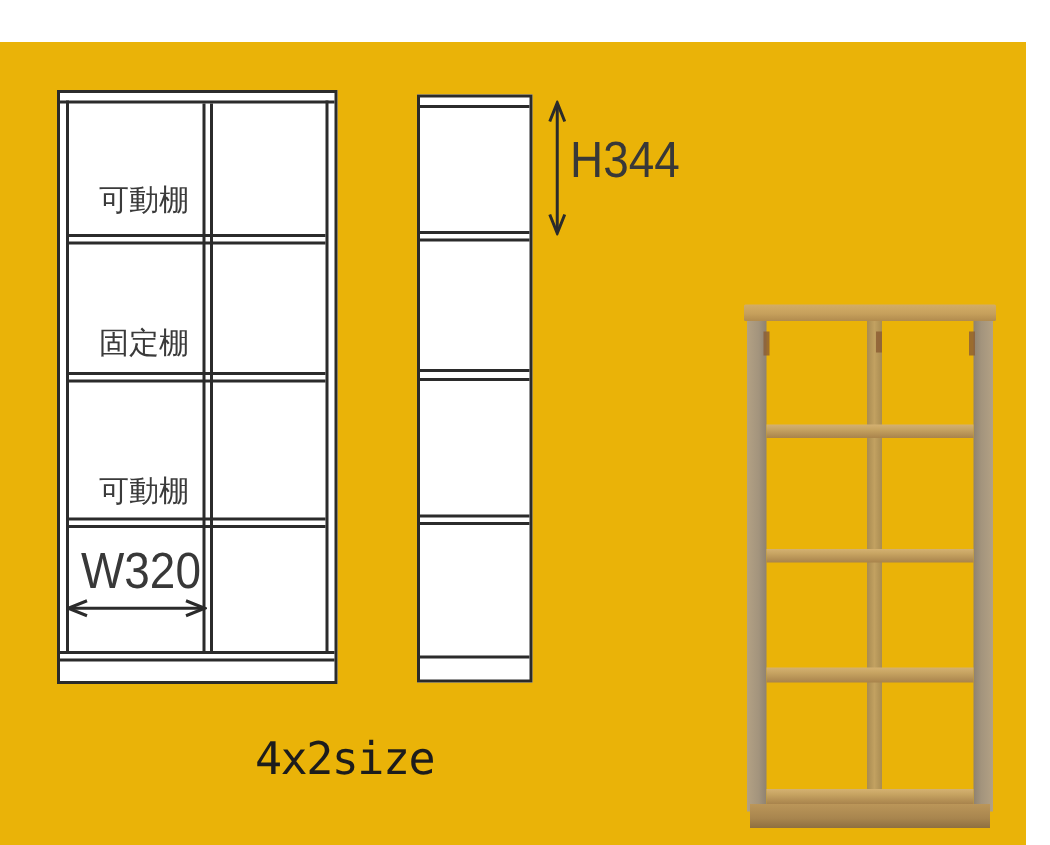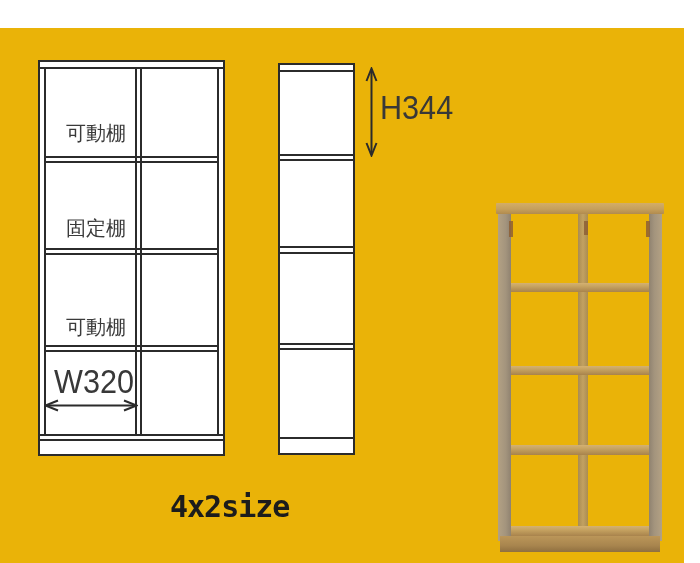--- a/index.html
+++ b/index.html
@@ -15,21 +15,21 @@
     position:absolute; color:#383838; font-size:34px; line-height:1;
     transform:scaleX(0.9); transform-origin:left top; white-space:nowrap;
   }
   .shelf-label {
     position:absolute; color:#3a3a3a; font-size:20px; line-height:1; white-space:nowrap;
     font-family:"DejaVu Sans",sans-serif;
   }
   .caption {
     position:absolute; left:170px; top:462px; color:#1c1c1c;
     font-family:"DejaVu Sans Mono","Liberation Mono",monospace;
-    font-weight:bold; font-size:30px; line-height:1.1; letter-spacing:-1px;text-align:center;
+    font-weight:normal; font-size:30px; line-height:1.1; letter-spacing:-1px;text-align:center;
   }
   
   #photo { position:absolute; left:496px; top:175px; width:168px; height:350px; }
   .wood { position:absolute; }
   .top-plate { left:0; top:0; width:168px; height:11px;
     background:linear-gradient(180deg,#d3ad67 0%,#c6a05c 55%,#b18b4e 100%); border-radius:1px; }
   .side-panel-l { left:2px; top:11px; width:13px; height:327px;
     background:linear-gradient(90deg,#b3a184 0%,#a3947d 60%,#8f8270 100%); }
   .side-panel-r { left:153px; top:11px; width:13px; height:327px;
     background:linear-gradient(90deg,#8f8270 0%,#a3947d 40%,#b3a184 100%); }

